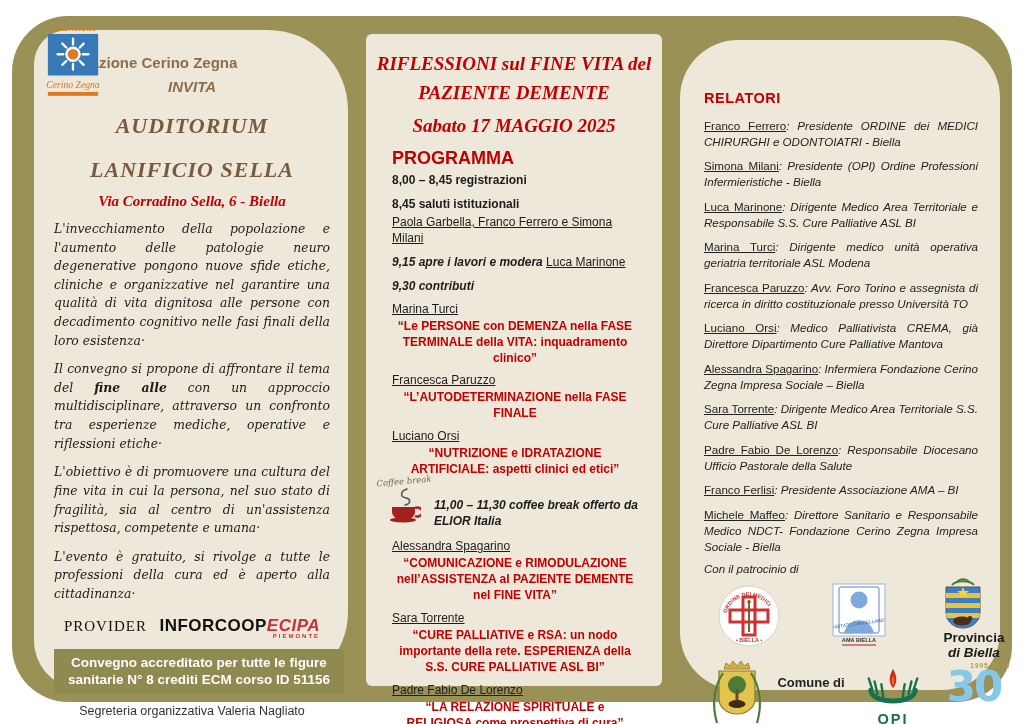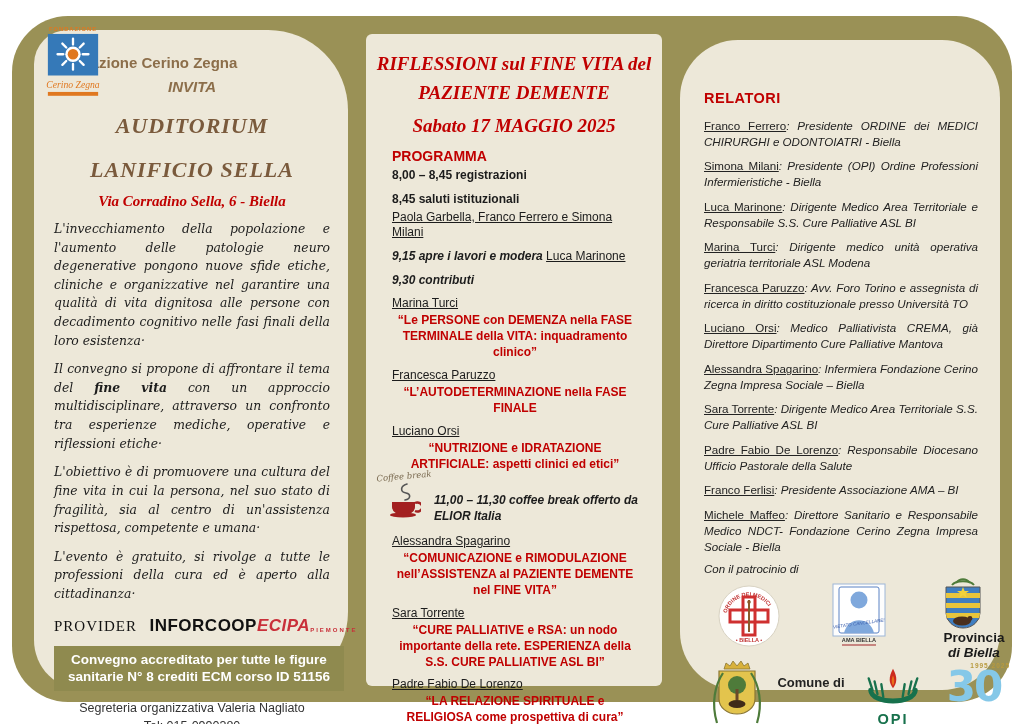--- a/index.html
+++ b/index.html
@@ -37,35 +37,35 @@
   .lp-venue{margin-top:18px;text-align:center;font-family:"Liberation Serif", serif;
     font-style:italic;font-weight:bold;font-size:22px;color:#7A5A3C;letter-spacing:1px;}
   .lp-address{margin-top:10px;text-align:center;font-family:"Liberation Serif", serif;
     font-style:italic;font-weight:bold;font-size:15px;color:#C00000;}
   .lp-body{margin:10px 0 0 0;font-family:"DejaVu Serif", serif;font-style:italic;
     font-size:12.4px;line-height:1.5;text-align:justify;color:#1c1c1c;}
   .lp-body b{font-weight:bold;}
   .provider-row{margin-top:12px;text-align:center;white-space:nowrap;}
   .provider-label{font-family:"Liberation Serif", serif;font-size:15px;letter-spacing:1px;color:#111;}
   .ic-black{font-weight:bold;font-size:17px;color:#111;letter-spacing:0.5px;margin-left:8px;}
-  .ic-stack{display:inline-flex;align-items:flex-end;vertical-align:baseline;}
+  .ic-stack{display:inline-flex;flex-direction:column;align-items:flex-end;vertical-align:baseline;}
   .ic-red{font-weight:bold;font-style:italic;font-size:17px;color:#C9303A;letter-spacing:0.5px;line-height:0.9;}
   .ic-sub{font-size:6px;color:#C9303A;letter-spacing:2px;font-weight:bold;}
   .ecm-badge{margin:10px auto 0 auto;width:278px;background:#8F8A4F;color:#fff;
     font-weight:bold;font-size:13.5px;line-height:1.3;text-align:center;padding:5px 6px;}
   .lp-small{margin-top:9px;text-align:center;font-size:12.5px;color:#333;line-height:1.35;}
   .lp-small.tight{margin-top:1px;}
 
   
   .md-title{font-family:"Liberation Serif", serif;font-style:italic;font-weight:bold;
     color:#C00000;font-size:19px;line-height:1.5;text-align:center;}
   .md-date{font-family:"Liberation Serif", serif;font-style:italic;font-weight:bold;
     color:#C00000;font-size:19px;text-align:center;margin-top:8px;}
   .pg{padding:0 24px 0 26px;font-size:12px;line-height:1.33;color:#1c1c1c;}
-  .pg-heading{color:#C00000;font-weight:bold;font-size:14px;margin-top:10px;}
+  .pg-heading{color:#C00000;font-weight:bold;font-size:18px;margin-top:10px;}
   .pg-line{margin-top:2px;}
   .b{font-weight:bold;}
   .bi{font-weight:bold;font-style:italic;}
   .u{text-decoration:underline;}
   .mt8{margin-top:8px;}
   .talk{margin-top:7px;}
   .talk-speaker{text-decoration:underline;}
   .talk-title{color:#C00000;font-weight:bold;text-align:center;margin-top:1px;padding:0 2px;}
   .coffee-row{position:relative;margin-top:4px;min-height:50px;}
   .coffee-art{position:absolute;left:-16px;top:-6px;width:56px;text-align:center;}
@@ -123,21 +123,21 @@
   </div>
 
   <section class="panel left">
     <div class="lp-header">Fondazione Cerino Zegna</div>
     <div class="lp-invita">INVITA</div>
     <div class="lp-venue">AUDITORIUM</div>
     <div class="lp-venue">LANIFICIO SELLA</div>
     <div class="lp-address">Via Corradino Sella, 6 - Biella</div>
 
     <p class="lp-body">L'invecchiamento della popolazione e l'aumento delle patologie neuro degenerative pongono nuove sfide etiche, cliniche e organizzative nel garantire una qualità di vita dignitosa alle persone con decadimento cognitivo nelle fasi finali della loro esistenza·</p>
-    <p class="lp-body"><span>Il convegno si propone di affrontare il tema del </span><b>fine vita</b><span> con un approccio multidisciplinare, attraverso un confronto tra esperienze mediche, operative e riflessioni etiche·</span></p>
+    <p class="lp-body"><span>Il convegno si propone di affrontare il tema del </span><b>fine alle</b><span> con un approccio multidisciplinare, attraverso un confronto tra esperienze mediche, operative e riflessioni etiche·</span></p>
     <p class="lp-body">L'obiettivo è di promuovere una cultura del fine vita in cui la persona, nel suo stato di fragilità, sia al centro di un'assistenza rispettosa, competente e umana·</p>
     <p class="lp-body">L'evento è gratuito, si rivolge a tutte le professioni della cura ed è aperto alla cittadinanza·</p>
 
     <div class="provider-row">
       <span class="provider-label">PROVIDER</span>
       <span class="ic-black">INFORCOOP</span><span class="ic-stack">
           <span class="ic-red">ECIPA</span>
           <span class="ic-sub">PIEMONTE</span>
         </span>
     </div>

